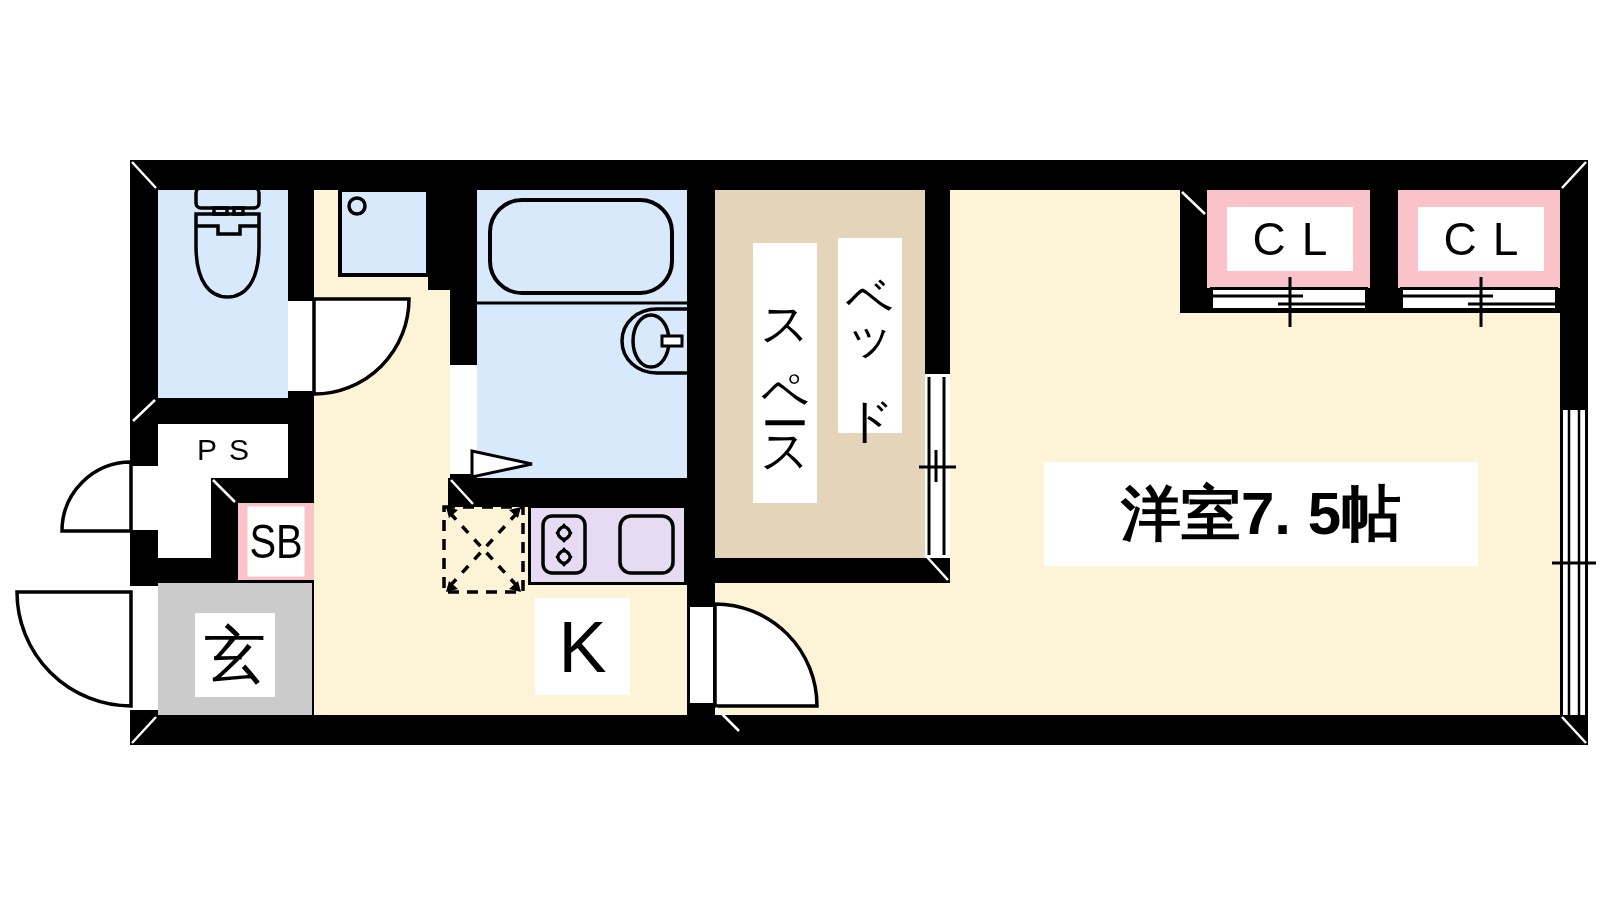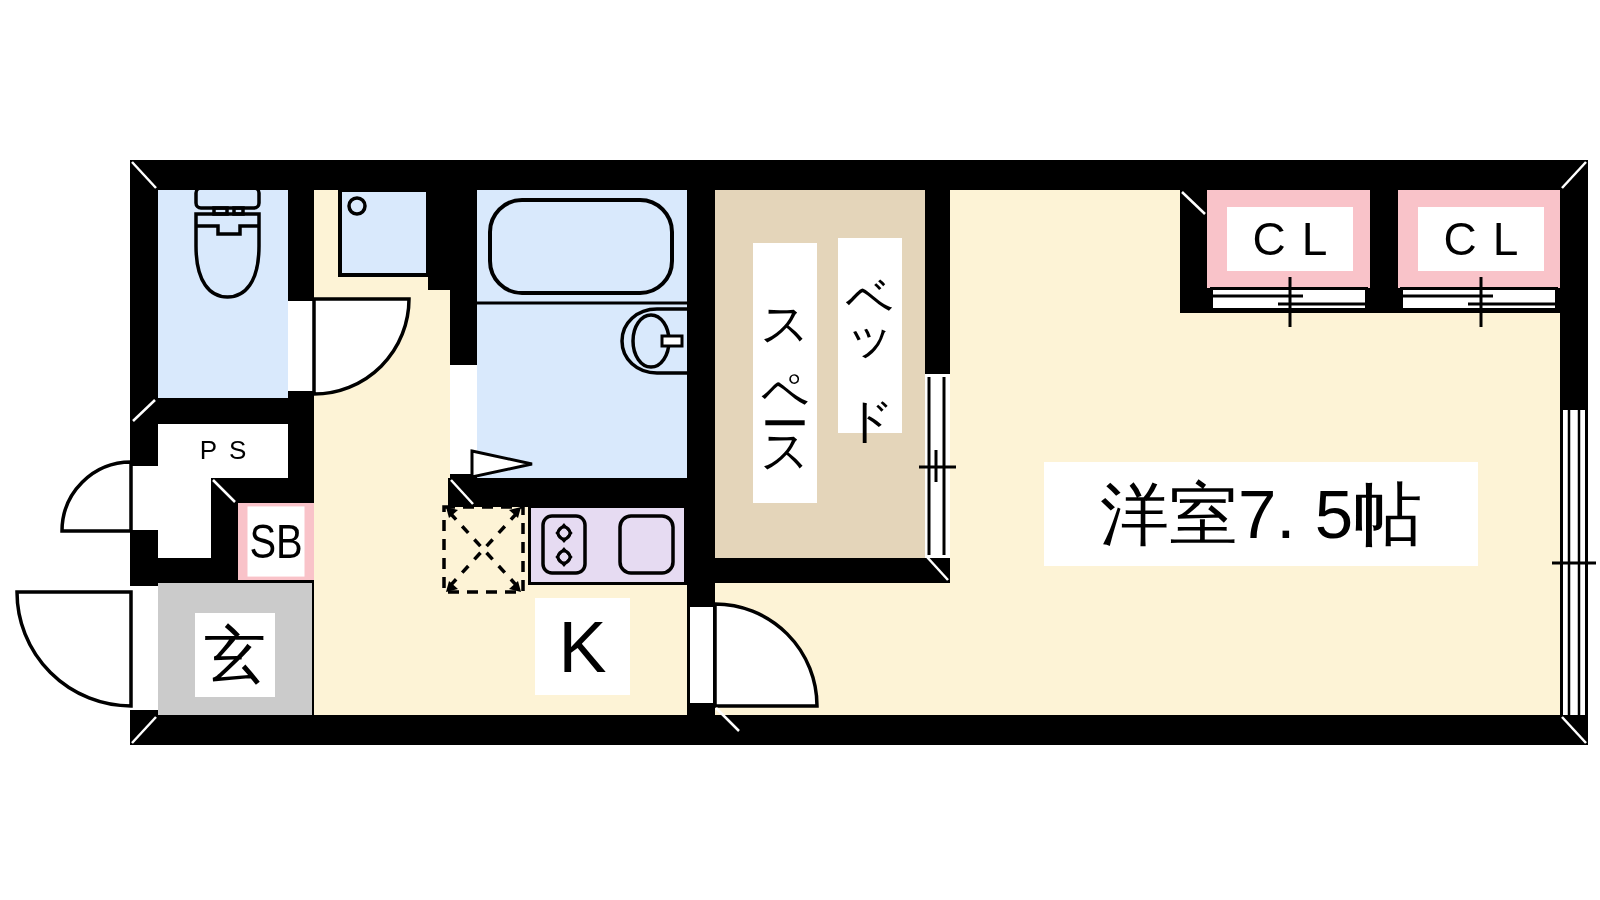--- a/index.html
+++ b/index.html
@@ -149,21 +149,21 @@
       <line x1="1182" y1="192" x2="1205" y2="214"></line>
       <line x1="716" y1="708" x2="739" y2="731"></line>
       <line x1="927" y1="557" x2="948" y2="580"></line>
     </g>
   </svg>
 
   <div class="label" style="left:246px;top:511px;width:60px;height:61px;font-size:42px;transform:scale(0.95,1.15);">
     <span>SB</span>
   </div>
 
-  <div class="label" style="left:160px;top:428px;width:126px;height:44px;background:transparent;font-size:26px;letter-spacing:12px;padding-left:12px;box-sizing:border-box;">
+  <div class="label" style="left:160px;top:428px;width:126px;height:44px;background:transparent;font-size:30px;letter-spacing:12px;padding-left:12px;box-sizing:border-box;">
     <span>PS</span>
   </div>
 
   <div class="label" style="left:195px;top:613px;width:80px;height:84px;font-size:62px;">
     <span>玄</span>
   </div>
 
   <div class="label" style="left:535px;top:598px;width:95px;height:97px;font-size:72px;">
     <span>K</span>
   </div>
@@ -177,17 +177,17 @@
   </div>
 
   <div class="label vlabel" style="left:838px;top:238px;width:64px;height:195px;font-size:48px;">
     <span>ベッド</span>
   </div>
 
   <div class="label vlabel" style="left:753px;top:243px;width:64px;height:260px;font-size:48px;">
     <span>スペース</span>
   </div>
 
-  <div class="label" style="left:1044px;top:462px;width:434px;height:104px;font-size:69px;">
+  <div class="label" style="left:1044px;top:462px;width:434px;height:104px;font-size:60px;font-weight:bold;">
     <span>洋室7. 5帖</span>
   </div>
 
 </div>
 
 </body></html>

